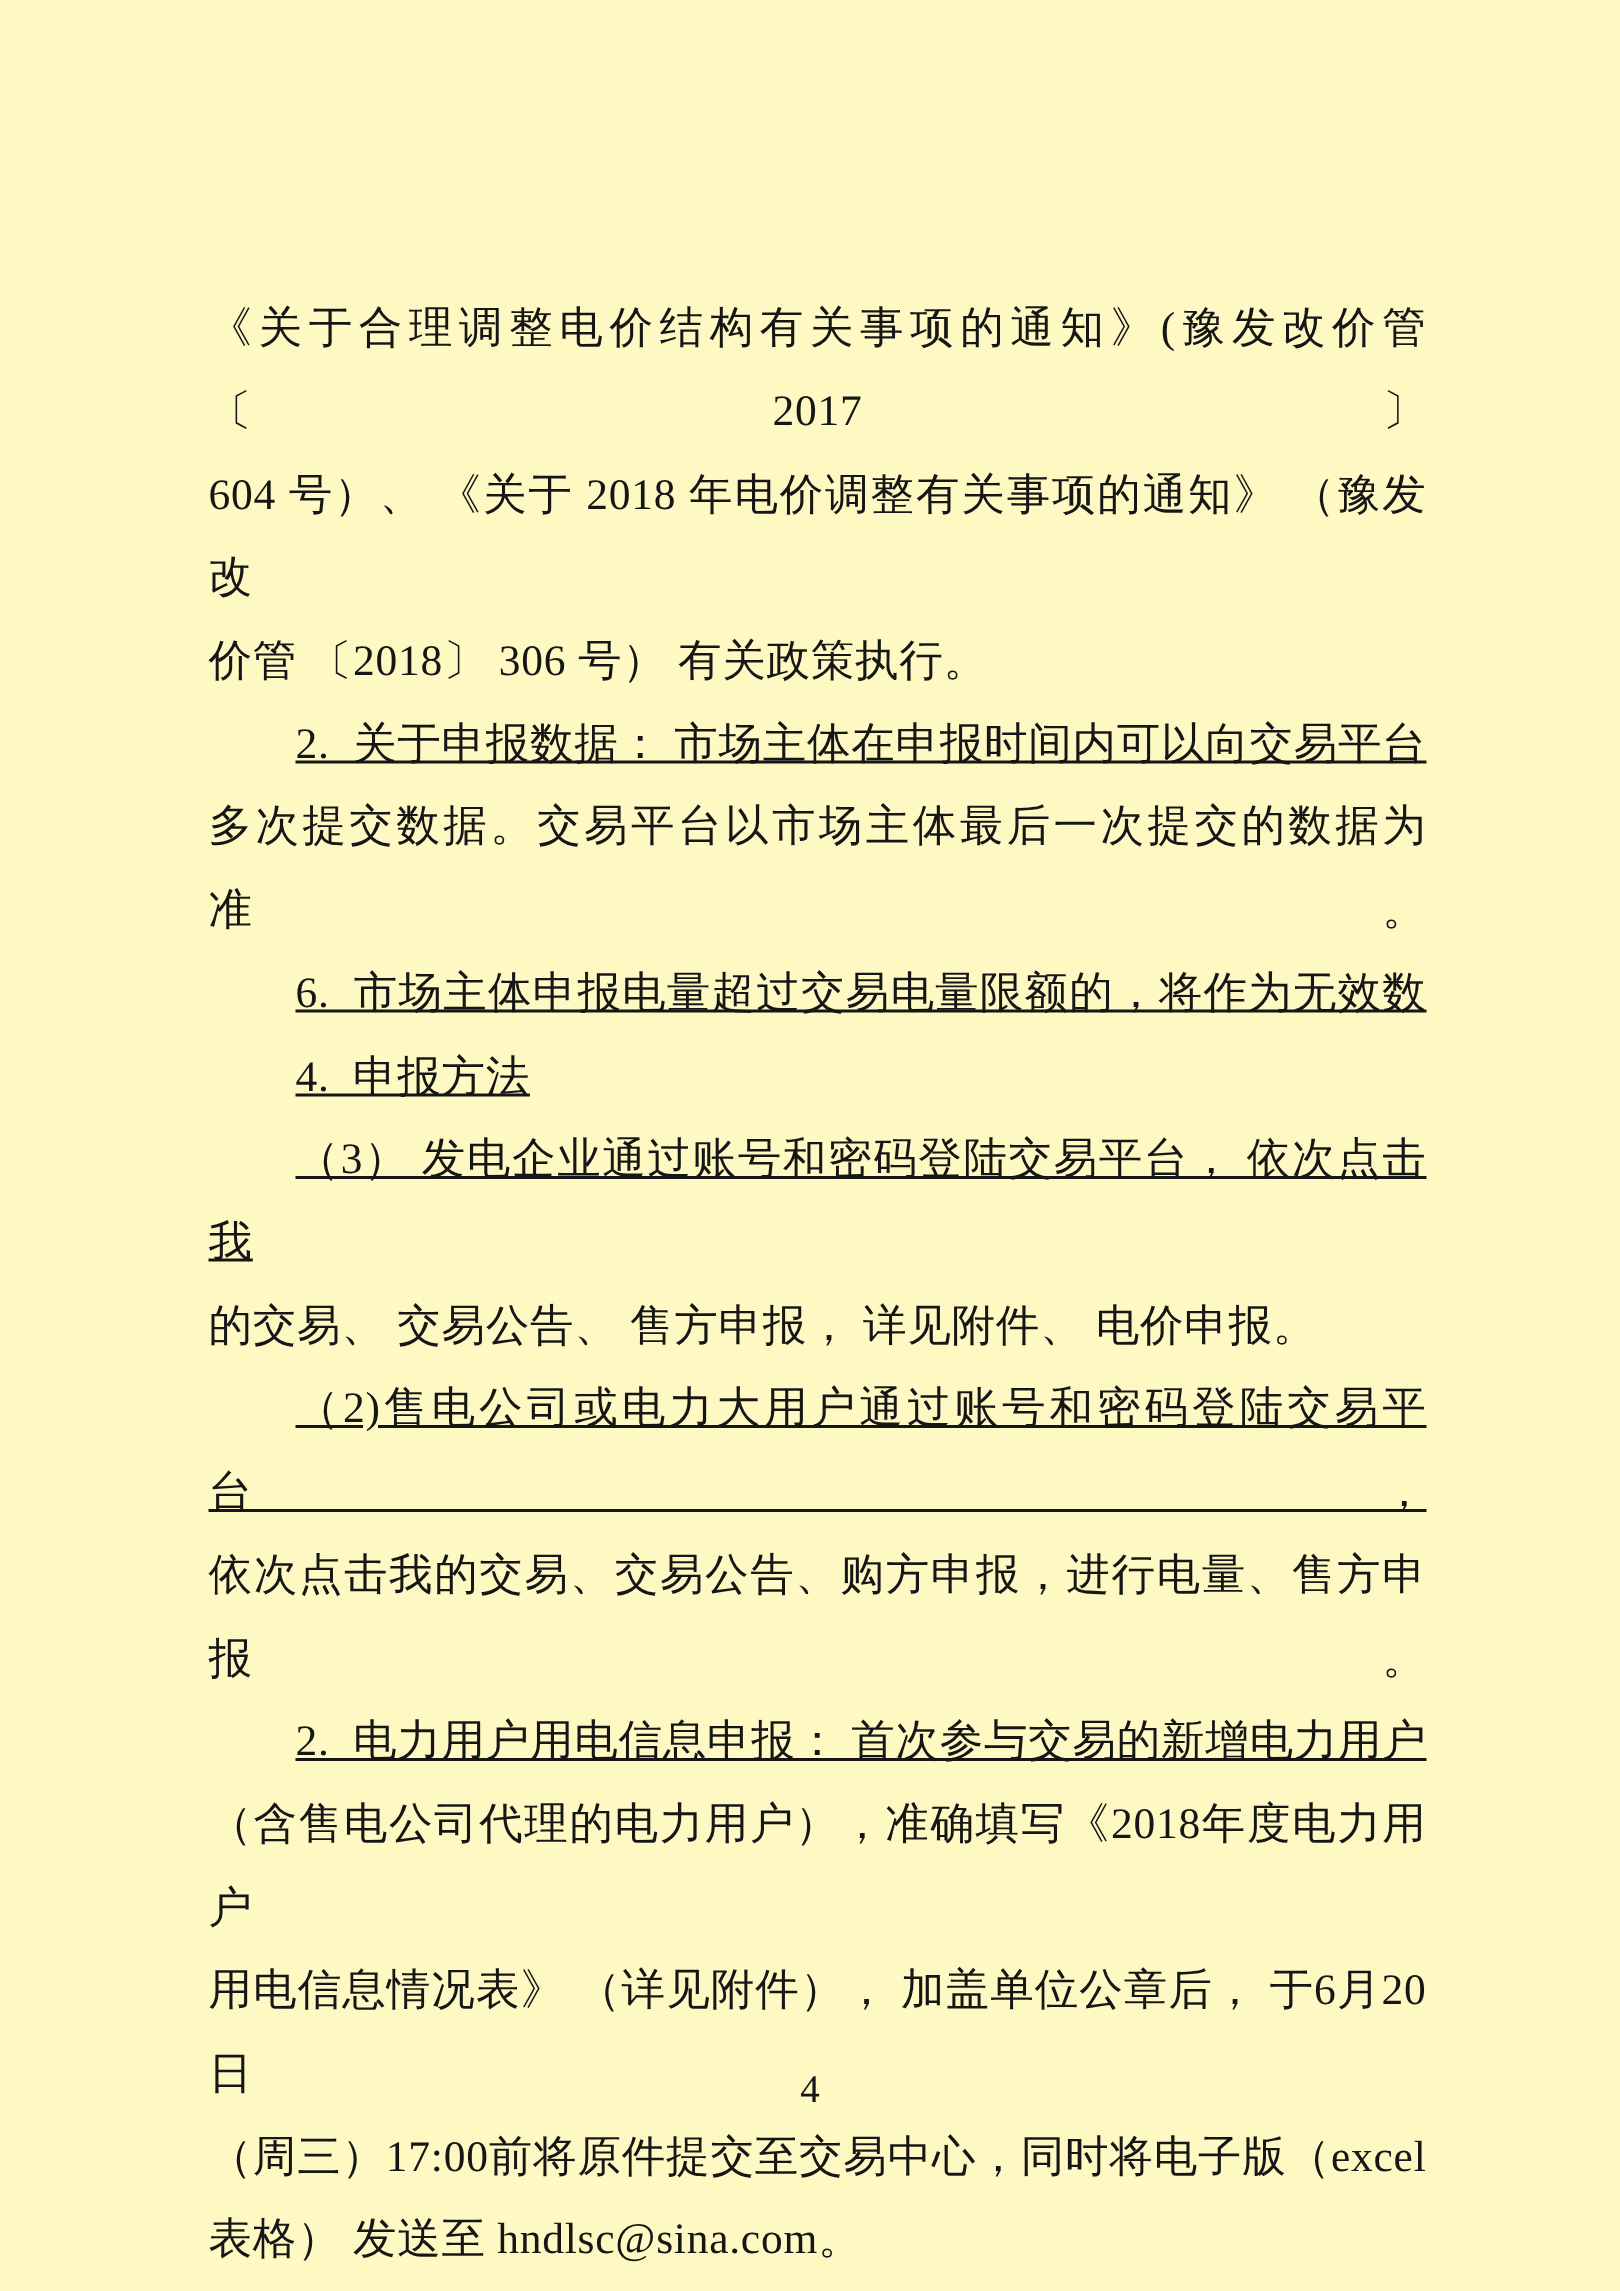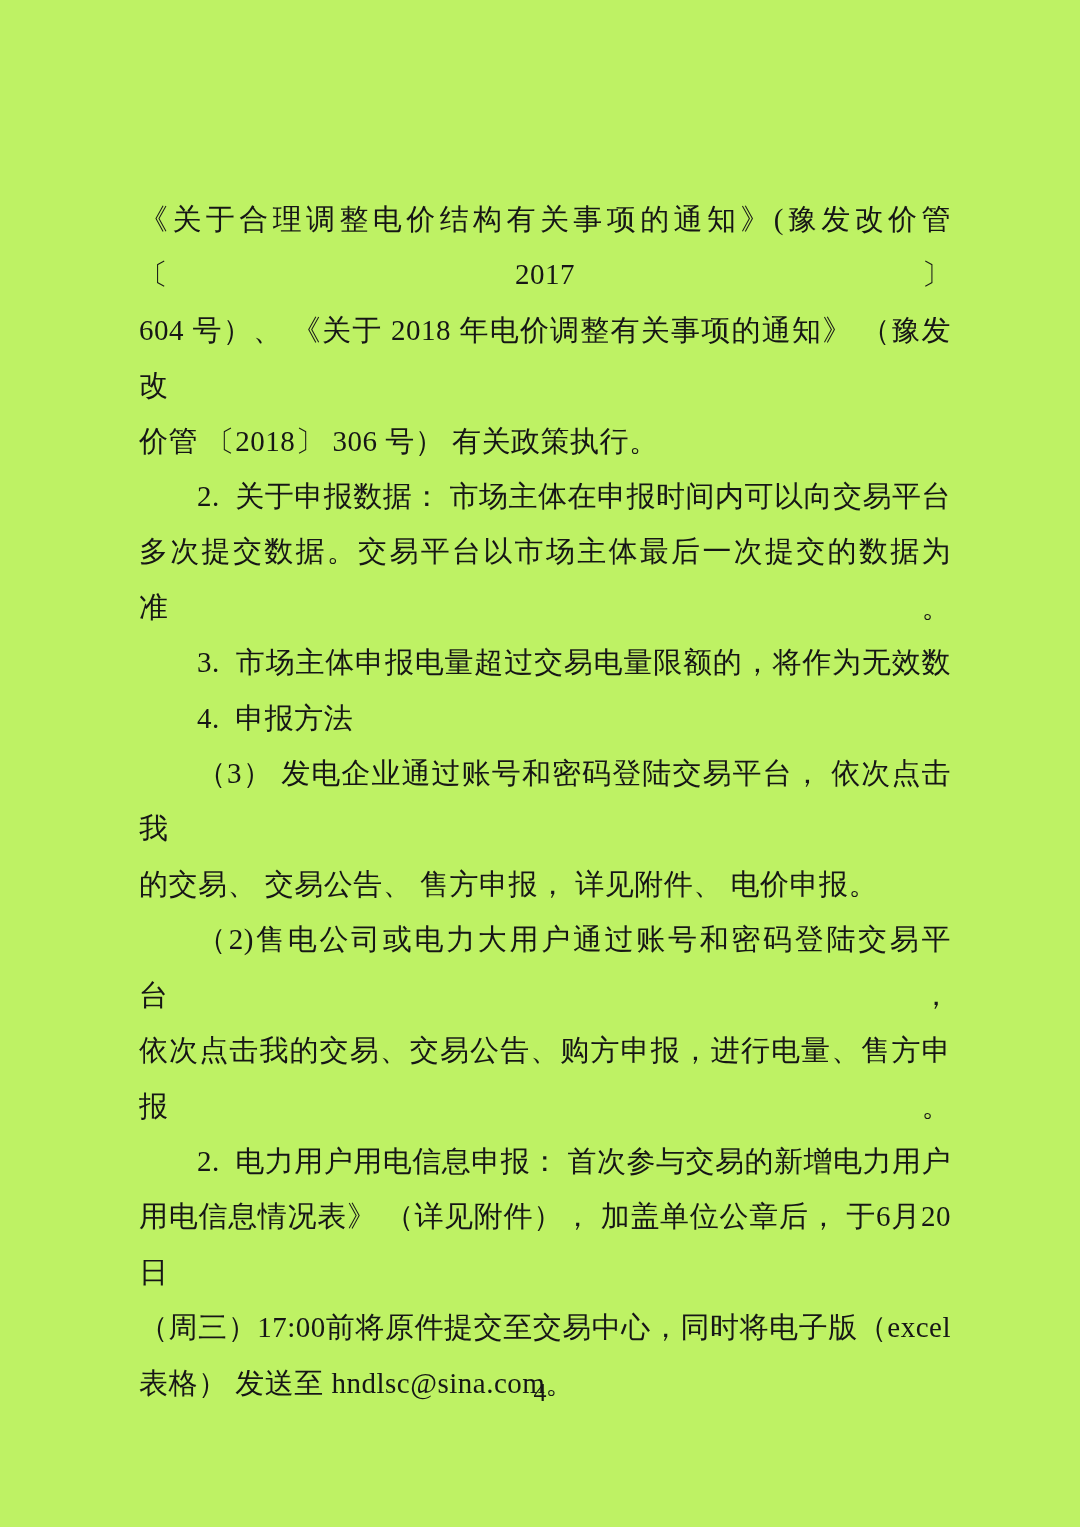--- a/index.html
+++ b/index.html
@@ -5,21 +5,21 @@
   html, body {
     margin: 0;
     padding: 0;
     background: #e8e8e8;
   }
   .page {
     position: relative;
     width: 1080px;
     height: 1527px;
     margin: 0 auto;
-    background: #bef264;
+    background: #fef9c3;
     overflow: hidden;
     font-family: "Liberation Serif", "DejaVu Serif", serif;
     color: #161616;
   }
   .content {
     position: absolute;
     left: 139px;
     top: 192px;
     width: 812px;
   }
@@ -28,20 +28,21 @@
     line-height: 55.4px;
     white-space: pre-wrap;
     letter-spacing: 0.5px;
   }
   .line.fill {
     text-align: justify;
     text-align-last: justify;
   }
   .line.indent {
     text-indent: 58px;
+    text-decoration: underline;
   }
   .footer {
     position: absolute;
     top: 1378px;
     left: 0;
     width: 100%;
     text-align: center;
     font-size: 26px;
     color: #161616;
   }
@@ -49,25 +50,26 @@
 </head>
 <body>
 
 <div class="page">
   <div class="content" id="doc-content">
       <div class="line fill">《关于合理调整电价结构有关事项的通知》(豫发改价管〔2017〕</div>
       <div class="line fill">604 号）、 《关于 2018 年电价调整有关事项的通知》 （豫发改</div>
       <div class="line">价管 〔2018〕 306 号） 有关政策执行。</div>
       <div class="line indent fill">2.  关于申报数据： 市场主体在申报时间内可以向交易平台</div>
       <div class="line fill">多次提交数据。交易平台以市场主体最后一次提交的数据为准。</div>
-      <div class="line indent fill">3.  市场主体申报电量超过交易电量限额的，将作为无效数</div>
+      <div class="line indent fill">6.  市场主体申报电量超过交易电量限额的，将作为无效数</div>
       <div class="line indent">4.  申报方法</div>
       <div class="line indent fill">（3） 发电企业通过账号和密码登陆交易平台， 依次点击我</div>
       <div class="line">的交易、 交易公告、 售方申报， 详见附件、 电价申报。</div>
       <div class="line indent fill">（2)售电公司或电力大用户通过账号和密码登陆交易平台，</div>
       <div class="line fill">依次点击我的交易、交易公告、购方申报，进行电量、售方申报。</div>
       <div class="line indent fill">2.  电力用户用电信息申报： 首次参与交易的新增电力用户</div>
+      <div class="line fill">（含售电公司代理的电力用户），准确填写《2018年度电力用户</div>
       <div class="line fill">用电信息情况表》 （详见附件）， 加盖单位公章后， 于6月20日</div>
       <div class="line fill">（周三）17:00前将原件提交至交易中心，同时将电子版（excel</div>
       <div class="line">表格） 发送至 hndlsc@sina.com。</div>
     </div>
   <div class="footer">4</div>
 </div>
 
 </body></html>

